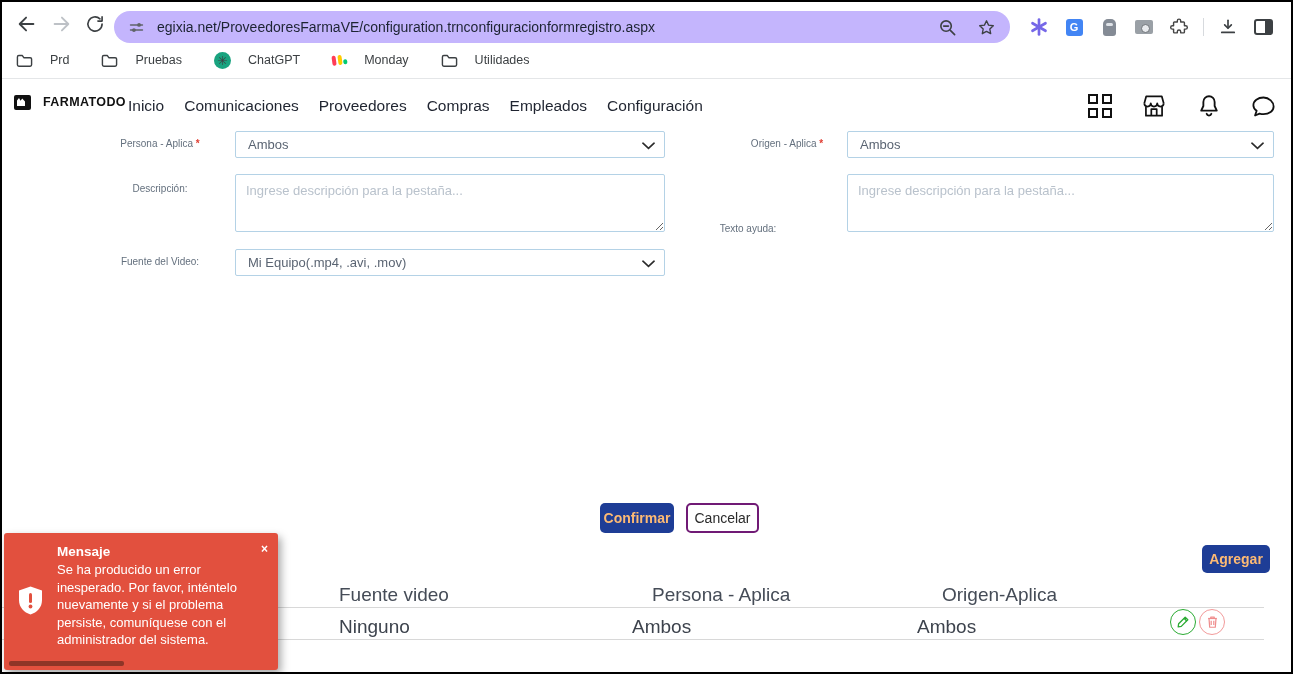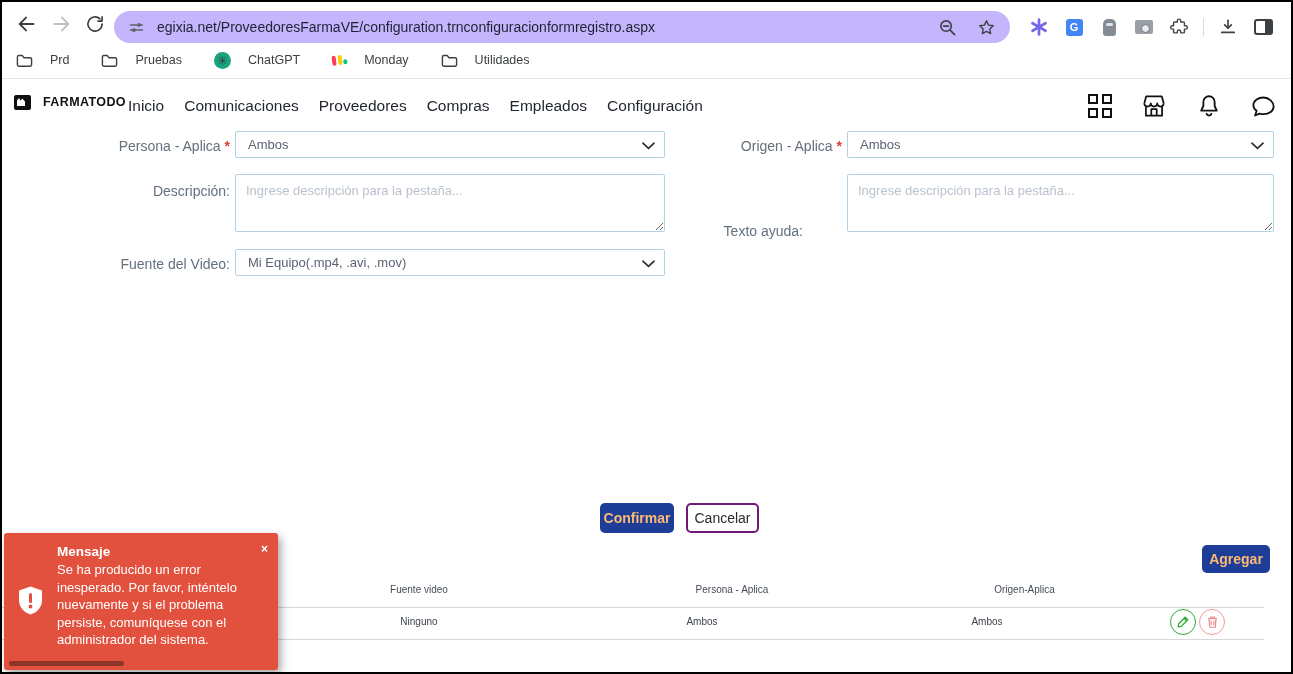--- a/index.html
+++ b/index.html
@@ -52,21 +52,21 @@
     background:#fff; clip-path:polygon(0 100%,0 30%,25% 0,45% 35%,65% 5%,100% 45%,100% 100%); }
   .brand-txt { font-size:12.5px; font-weight:bold; letter-spacing:.4px; color:#111; }
   .menu { position:absolute; left:126px; top:0; height:52px; display:flex; align-items:center; gap:20px; }
   .menu .mi { font-size:15.5px; color:#1f2430; cursor:pointer; white-space:nowrap; }
   .appnav-icons { position:absolute; right:14px; top:0; height:52px; display:flex; align-items:center; gap:28px; }
   .anic { cursor:pointer; }
   .grid-ic { display:grid; grid-template-columns:10px 10px; grid-template-rows:10px 10px; gap:4px; }
   .grid-ic i { border:2px solid #111; display:block; }
 
   
-  .flabel { position:absolute; font-size:14px; color:#64707e; text-align:right; }
+  .flabel { position:absolute; font-size:10px; color:#64707e; text-align:center; }
   .req { color:#e03c31; font-weight:bold; }
   .sel {
     position:absolute; height:27px; border:1px solid #b4d2e6; border-radius:2px; background:#fff;
     display:flex; align-items:center; padding:0 12px; font-size:13px; color:#5a6472; cursor:pointer;
   }
   .sel .chev { position:absolute; right:9px; top:10px; }
   .tarea {
     position:absolute; border:1px solid #b4d2e6; border-radius:2px; background:#fff;
     font-family:"Liberation Sans", sans-serif; font-size:13px; color:#5a6472; padding:8px 10px;
   }
@@ -85,21 +85,21 @@
   
   .btn { position:absolute; height:30px; display:flex; align-items:center; justify-content:center; border-radius:5px; font-size:14px; cursor:pointer; }
   .btn-primary { background:#1e3d96; color:#fdba74; font-weight:bold; }
   .btn-plain { background:#fff; color:#2b2b2b; border:2px solid #701a75; }
   .btn-confirm { left:598px; top:501px; width:74px; }
   .btn-cancel  { left:684px; top:501px; width:73px; }
   .btn-add     { left:1200px; top:543px; width:68px; height:28px; }
 
   
   .hline { position:absolute; left:0; height:1px; background:#d8d8d8; }
-  .tcell { position:absolute; font-size:10px; color:#3d434d; text-align:center; }
+  .tcell { position:absolute; font-size:19px; color:#3d434d; text-align:left; }
   .thead { color:#454c57; }
   .action-ic { position:absolute; width:26px; height:26px; border-radius:50%; display:flex; align-items:center; justify-content:center; cursor:pointer; background:#fff; }
   .edit-ic { left:1168px; top:607px; border:1.6px solid #2bab33; }
   .del-ic  { left:1197px; top:607px; border:1.6px solid #f29a9a; }
 
   
   .toast {
     position:absolute; left:2px; top:531px; width:274px; height:137px;
     background:#e2503e; border-radius:3px; box-shadow:3px 4px 8px rgba(0,0,0,.35); color:#fff;
   }

